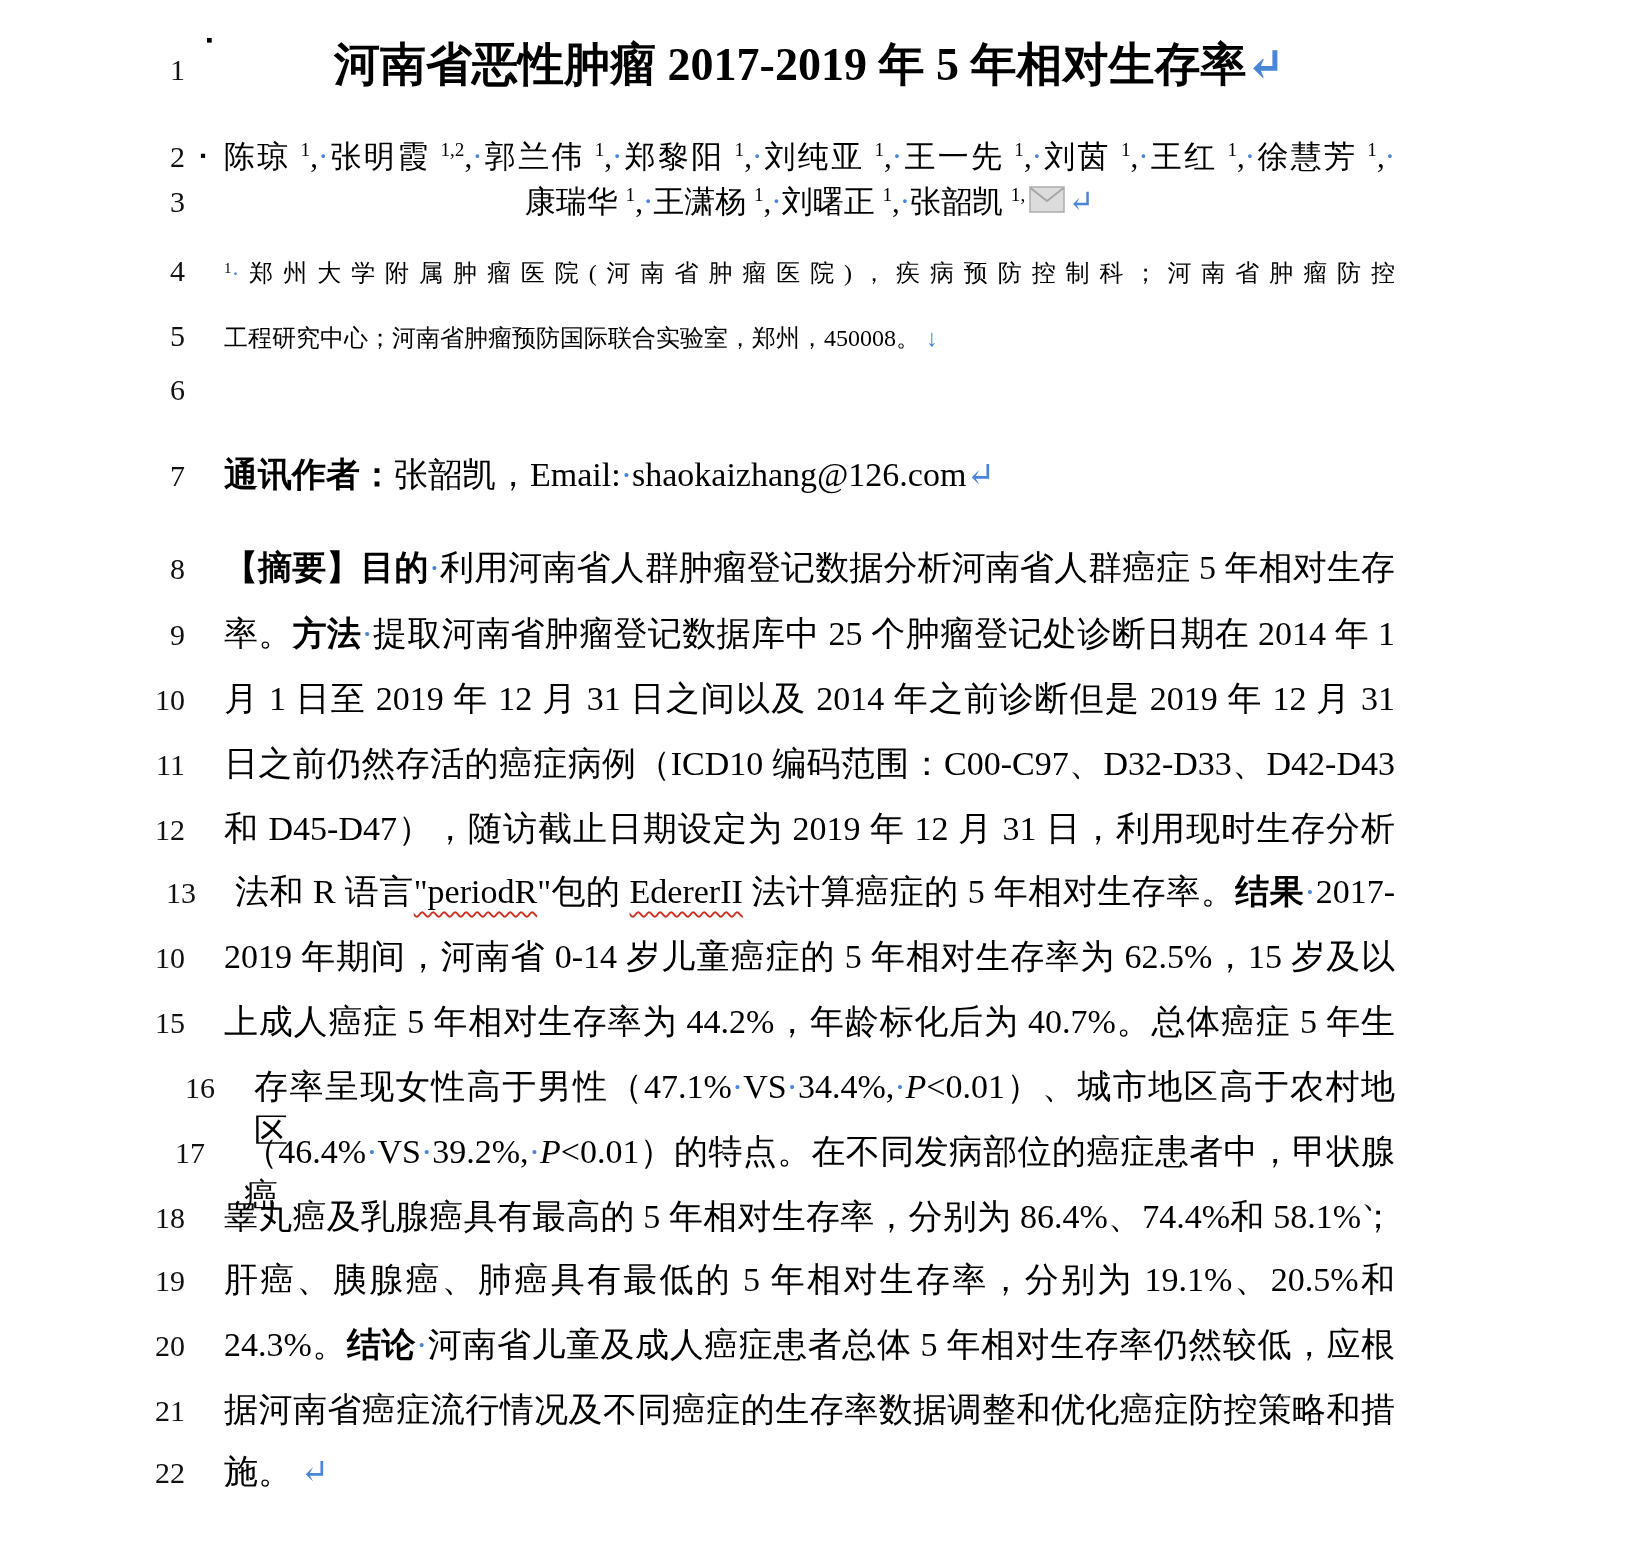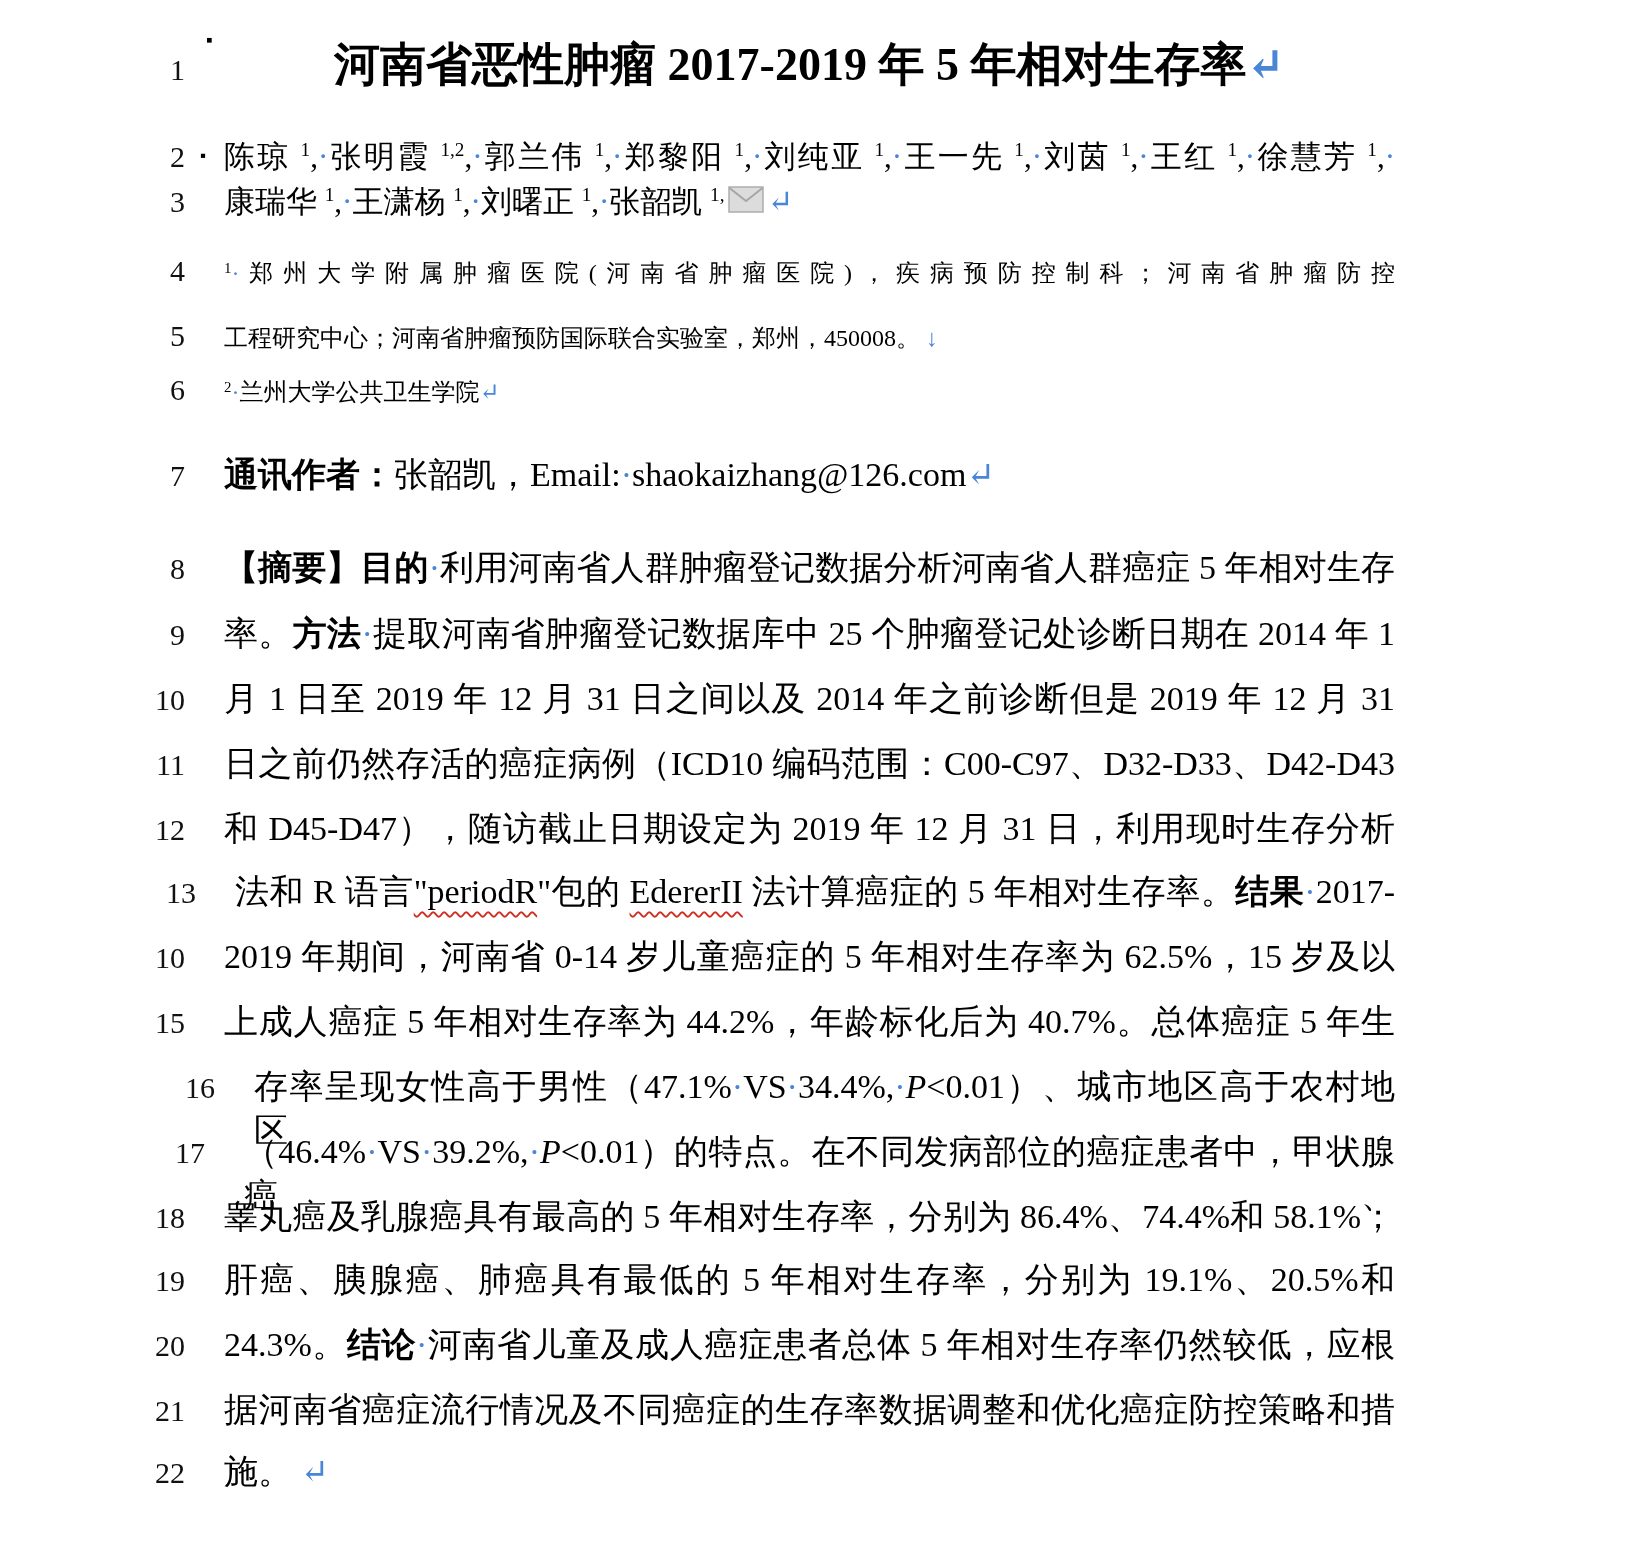--- a/index.html
+++ b/index.html
@@ -31,21 +31,21 @@
   }
   .content{
     flex:1;
     margin-left:39px;
     margin-right:247px;
     position:relative;
     line-height:1.3;
   }
   .justify .content{text-align:justify;text-align-last:justify;}
   .title .content{font-size:46px;font-weight:bold;text-align:center;text-align-last:center;line-height:1.25;}
-  .authors .content{font-size:31px;}
+  .authors .content{font-size:31px;text-align:center;}
   .affil .content{font-size:24px;}
   .body .content{font-size:34px;}
   .seg{white-space:pre-wrap;}
   .seg-b{font-weight:bold;text-align:center;}
   .seg-i{font-style:italic;}
   .seg-sup{font-size:0.62em;vertical-align:0.55em;}
   .seg-mark{color:var(--mark-blue);}
   .seg-spell{
     text-decoration:underline wavy var(--spell-red);
     text-decoration-thickness:2px;
@@ -82,21 +82,20 @@
     <div class="line affil justify" style="top: 251px;">
       <span class="num">4</span>
       <span class="content"><span class="seg seg-sup">1</span><span class="seg seg-mark">·</span><span class="seg">郑州大学附属肿瘤医院(河南省肿瘤医院)，疾病预防控制科；河南省肿瘤防控</span></span>
     </div>
     <div class="line affil" style="top: 316px;">
       <span class="num">5</span>
       <span class="content"><span class="seg">工程研究中心；河南省肿瘤预防国际联合实验室，郑州，450008。</span><span class="seg seg-mark"> ↓</span></span>
     </div>
     <div class="line affil" style="top: 370px;">
       <span class="num">6</span>
-      <span class="content"><span class="seg seg-sup">2</span><span class="seg seg-mark">·</span><span class="seg">兰州大学公共卫生学院</span><span class="seg seg-mark">↵</span></span>
     </div>
     <div class="line body" style="top: 453px;">
       <span class="num">7</span>
       <span class="content"><span class="seg seg-b">通讯作者：</span><span class="seg">张韶凯，Email:</span><span class="seg seg-mark">·</span><span class="seg">shaokaizhang@126.com</span><span class="seg seg-mark">↵</span></span>
     </div>
     <div class="line body justify" style="top: 546px;">
       <span class="num">8</span>
       <span class="content"><span class="seg seg-b">【摘要】目的</span><span class="seg seg-mark">·</span><span class="seg">利用河南省人群肿瘤登记数据分析河南省人群癌症 5 年相对生存</span></span>
     </div>
     <div class="line body justify" style="top: 612px;">

